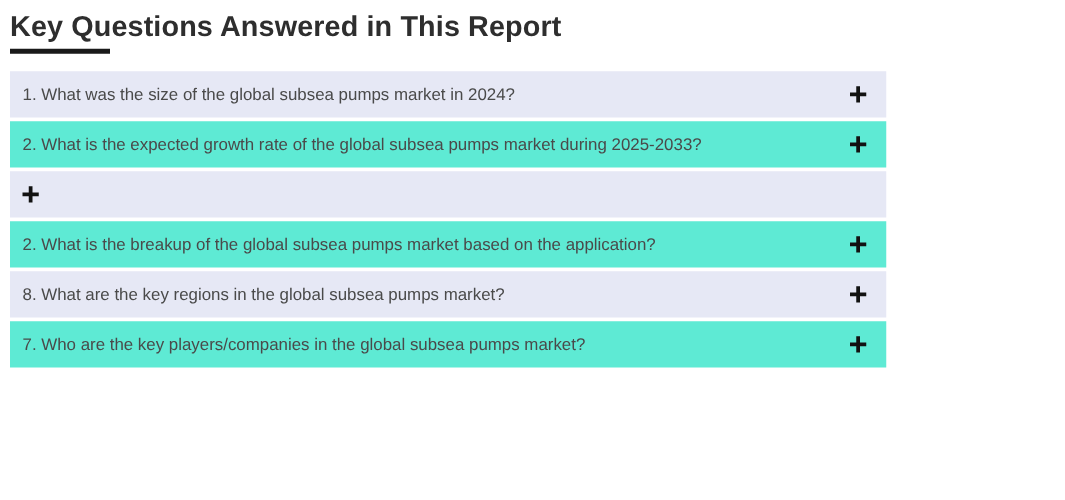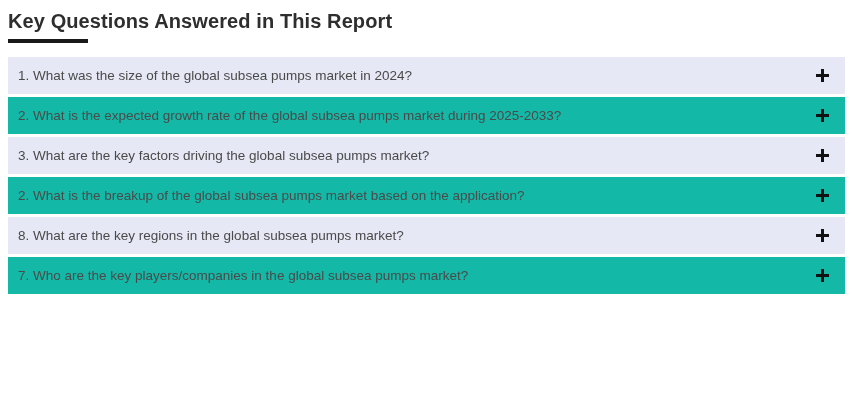--- a/index.html
+++ b/index.html
@@ -21,58 +21,58 @@
     height: 400px;
     background: #ffffff;
     box-sizing: border-box;
   }
 
   
   .section-heading {
     position: absolute;
     left: 8px;
     top: 9px;
-    font-size: 20px;
+    font-size: 23px;
     font-weight: bold;
     color: #2e2e2e;
     letter-spacing: 0.1px;
     line-height: 24px;
     white-space: nowrap;
   }
   .heading-rule {
     position: absolute;
     left: 8px;
     top: 39px;
     width: 80px;
     height: 4px;
     background: #1a1a1a;
   }
 
   
   .faq-list {
     position: absolute;
     left: 8px;
     top: 57px;
-    width: 837px;
+    width: 701px;
   }
 
   .faq-row {
     position: relative;
     display: flex;
     align-items: center;
     justify-content: space-between;
     height: 37px;
     margin-bottom: 3px;
     padding: 0 13px 0 10px;
     box-sizing: border-box;
     cursor: pointer;
     user-select: none;
   }
   .faq-row.alt-a { background: #e6e8f5; }
-  .faq-row.alt-b { background: #14b8a6; }
+  .faq-row.alt-b { background: #5eead4; }
 
   .faq-question {
     font-size: 13.5px;
     color: #4a4a4a;
     line-height: 18px;
     white-space: nowrap;
     overflow: hidden;
     text-overflow: ellipsis;
     flex: 1 1 auto;
     padding-right: 16px;
@@ -119,21 +119,20 @@
       <span class="faq-question">1. What was the size of the global subsea pumps market in 2024?</span>
       <span class="faq-toggle"></span>
     </div>
 
     <div class="faq-row alt-b">
       <span class="faq-question">2. What is the expected growth rate of the global subsea pumps market during 2025-2033?</span>
       <span class="faq-toggle"></span>
     </div>
 
     <div class="faq-row alt-a">
-      <span class="faq-question">3. What are the key factors driving the global subsea pumps market?</span>
       <span class="faq-toggle"></span>
     </div>
 
 
 
     <div class="faq-row alt-b">
       <span class="faq-question">2. What is the breakup of the global subsea pumps market based on the application?</span>
       <span class="faq-toggle"></span>
     </div>
 

